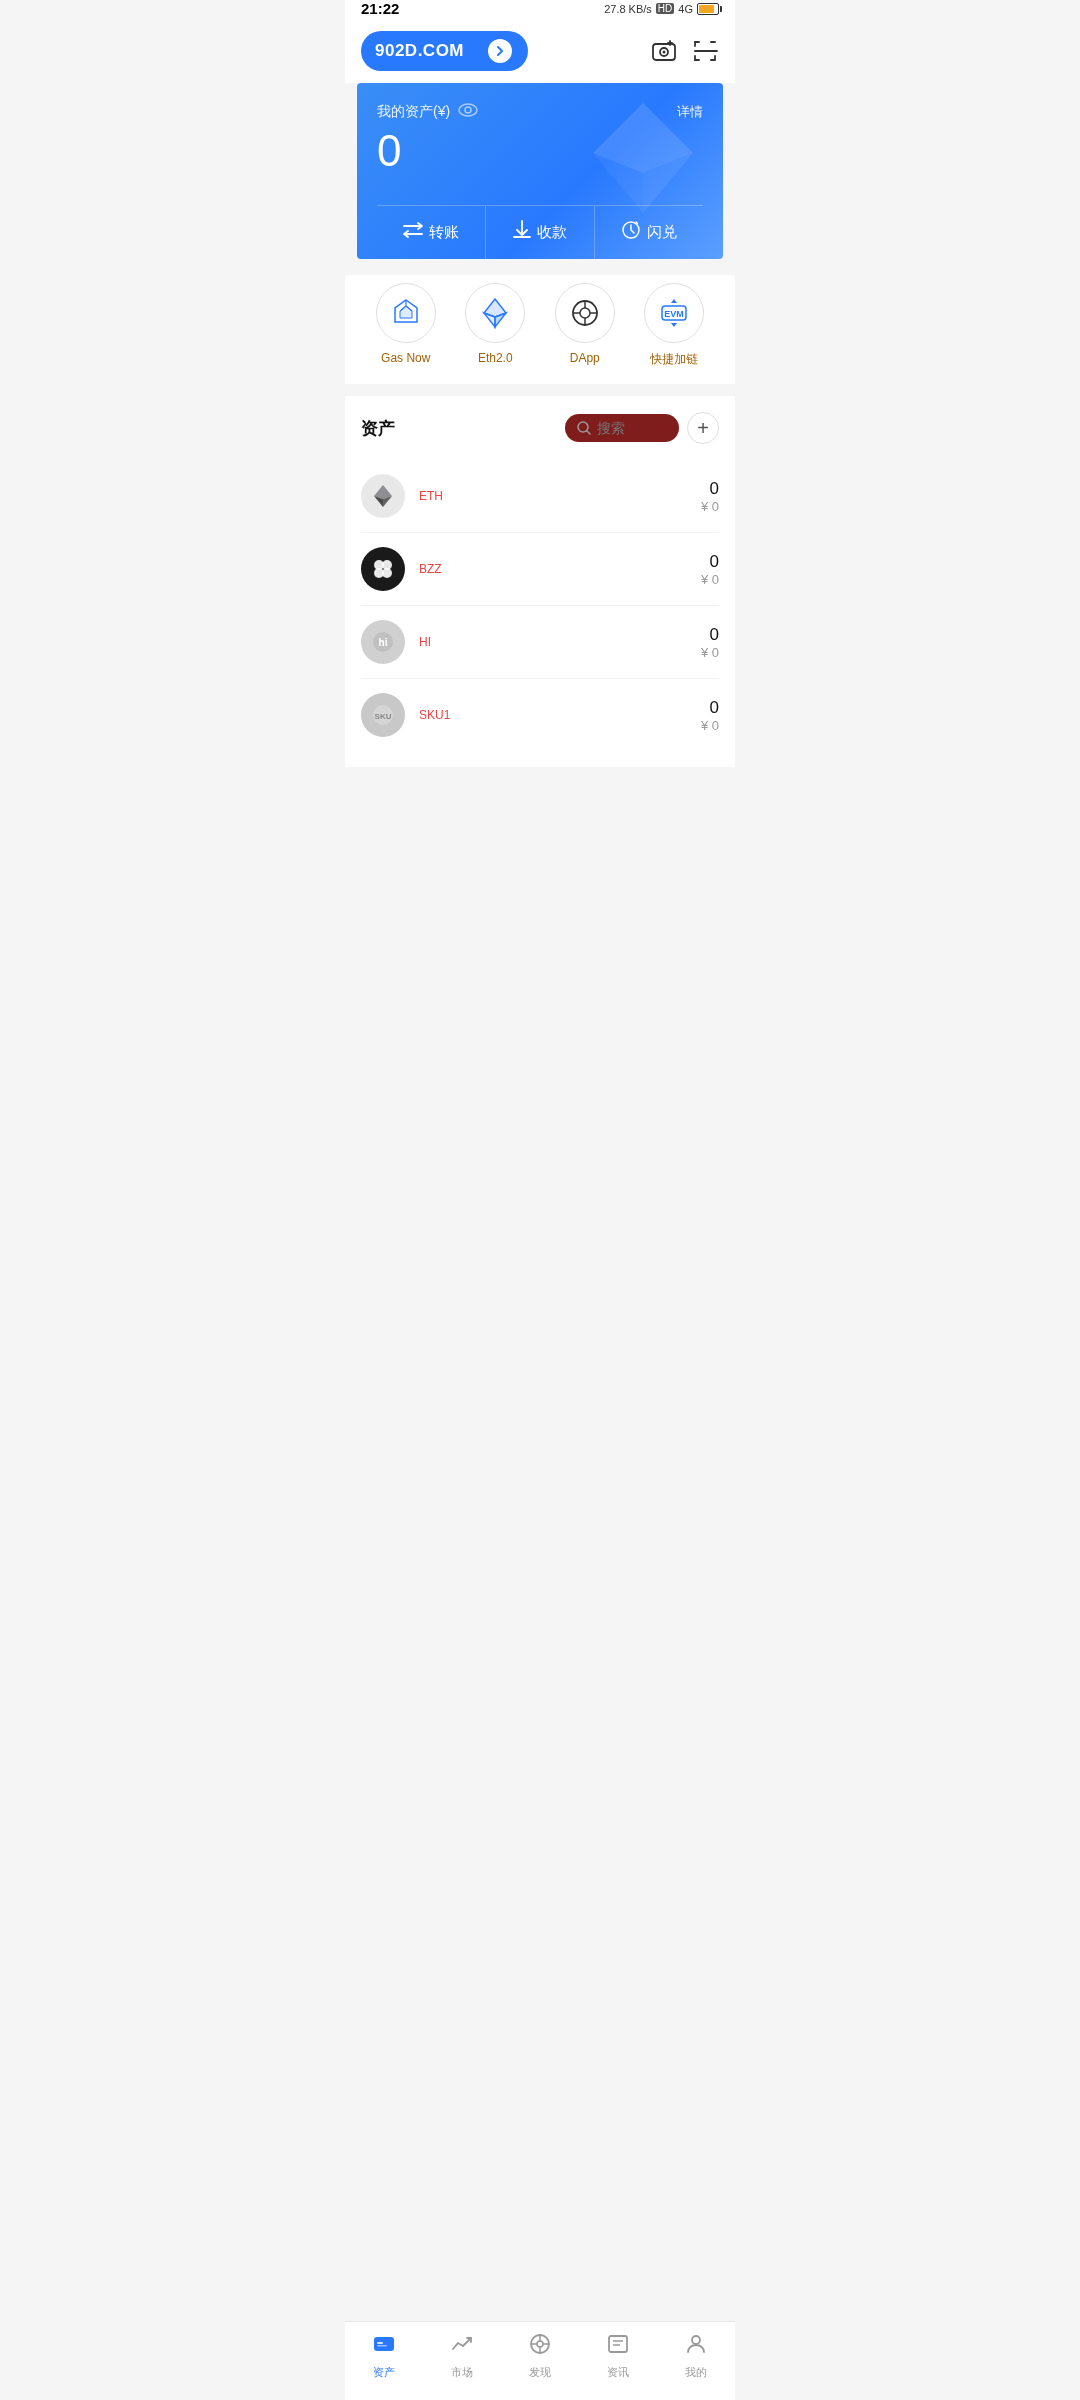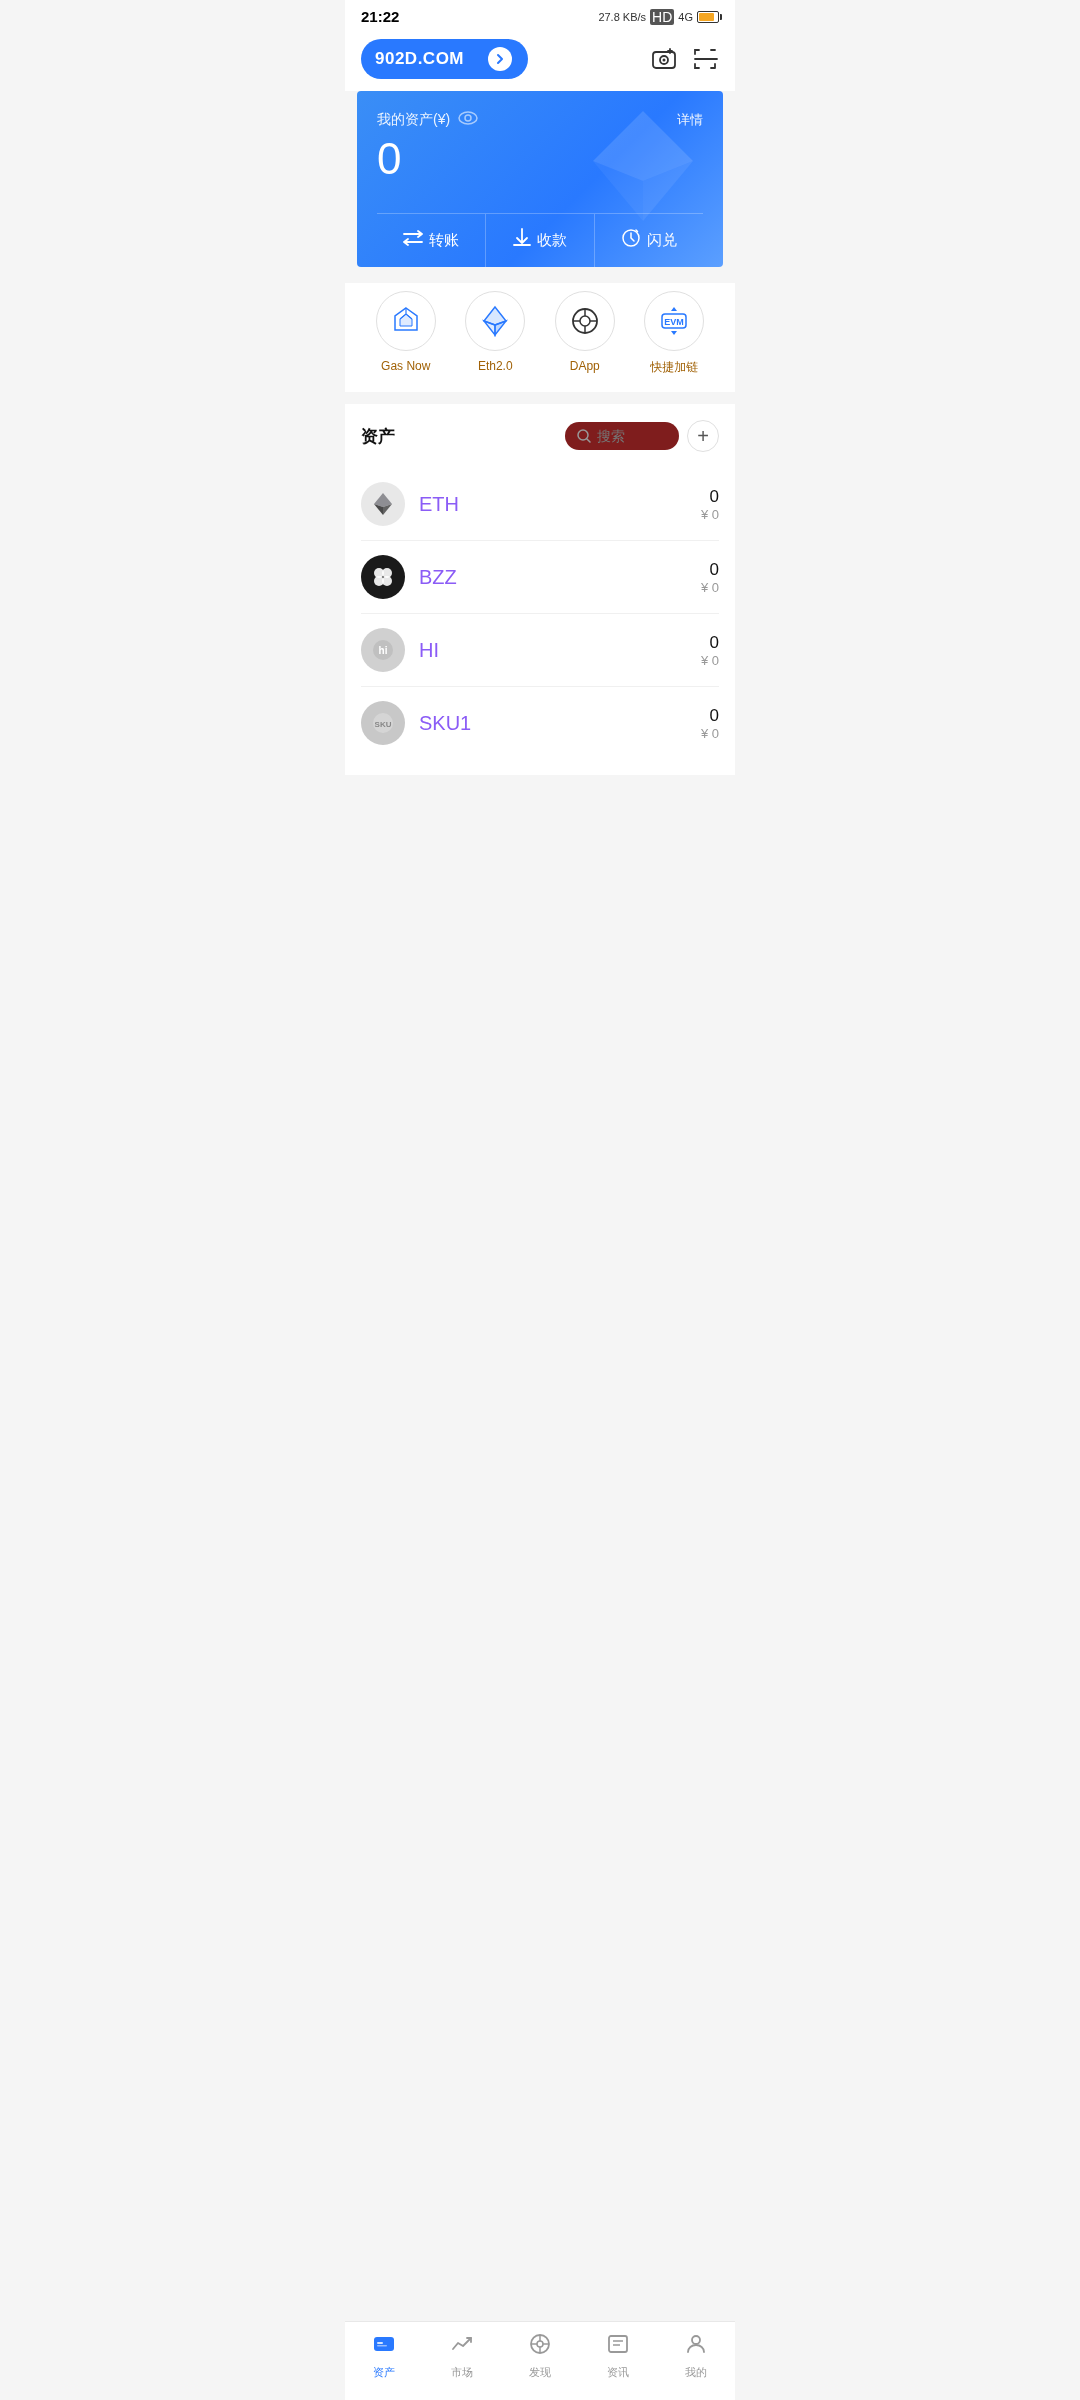--- a/index.html
+++ b/index.html
@@ -12,21 +12,21 @@
       min-height: 100vh;
       position: relative;
       overflow-x: hidden;
     }
 
     
     .status-bar {
       display: flex;
       justify-content: space-between;
       align-items: center;
-      padding: 8px 16px 4px;
+      padding: 0 16px 4px;
       background: #fff;
     }
     .status-time {
       font-size: 15px;
       font-weight: 600;
       color: #000;
     }
     .status-icons {
       display: flex;
       align-items: center;
@@ -274,23 +274,23 @@
       align-items: center;
       justify-content: center;
       margin-right: 14px;
       background: #e0e0e0;
       font-size: 22px;
       overflow: hidden;
       flex-shrink: 0;
     }
     .asset-name {
       flex: 1;
-      font-size: 20px;
+      font-size: 12px;
       font-weight: 500;
-      color: #8b5cf6;
+      color: #ef4444;
     }
     .asset-amounts {
       text-align: right;
     }
     .asset-balance {
       font-size: 17px;
       font-weight: 500;
       color: #111;
     }
     .asset-cny {
@@ -331,21 +331,21 @@
     
     .bottom-spacer { height: 80px; }
   </style>
 </head>
 <body>
 
 <div class="status-bar">
   <span class="status-time">21:22</span>
   <div class="status-icons">
     <span>27.8 KB/s</span>
-    <span style="background:#555;color:#fff;border-radius:2px;padding:0 2px;font-size:14px;">HD</span>
+    <span style="background:#555;color:#fff;border-radius:2px;padding:0 2px;font-size:10px;">HD</span>
     <span>4G</span>
     <span class="battery-icon">
       <span class="battery-fill"></span>
     </span>
   </div>
 </div>
 
 <div class="header">
   <button class="logo-btn">
     <span>902D.COM</span>

